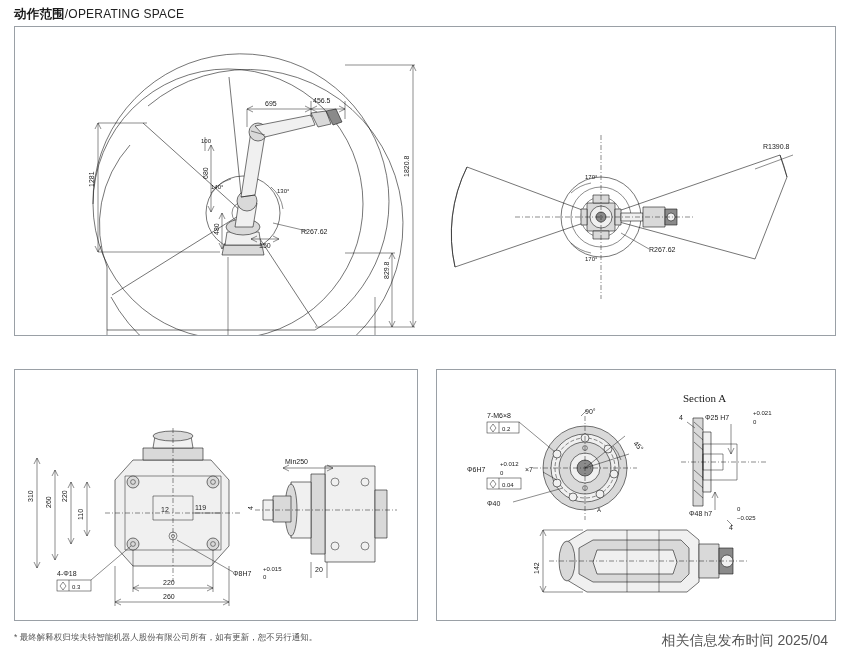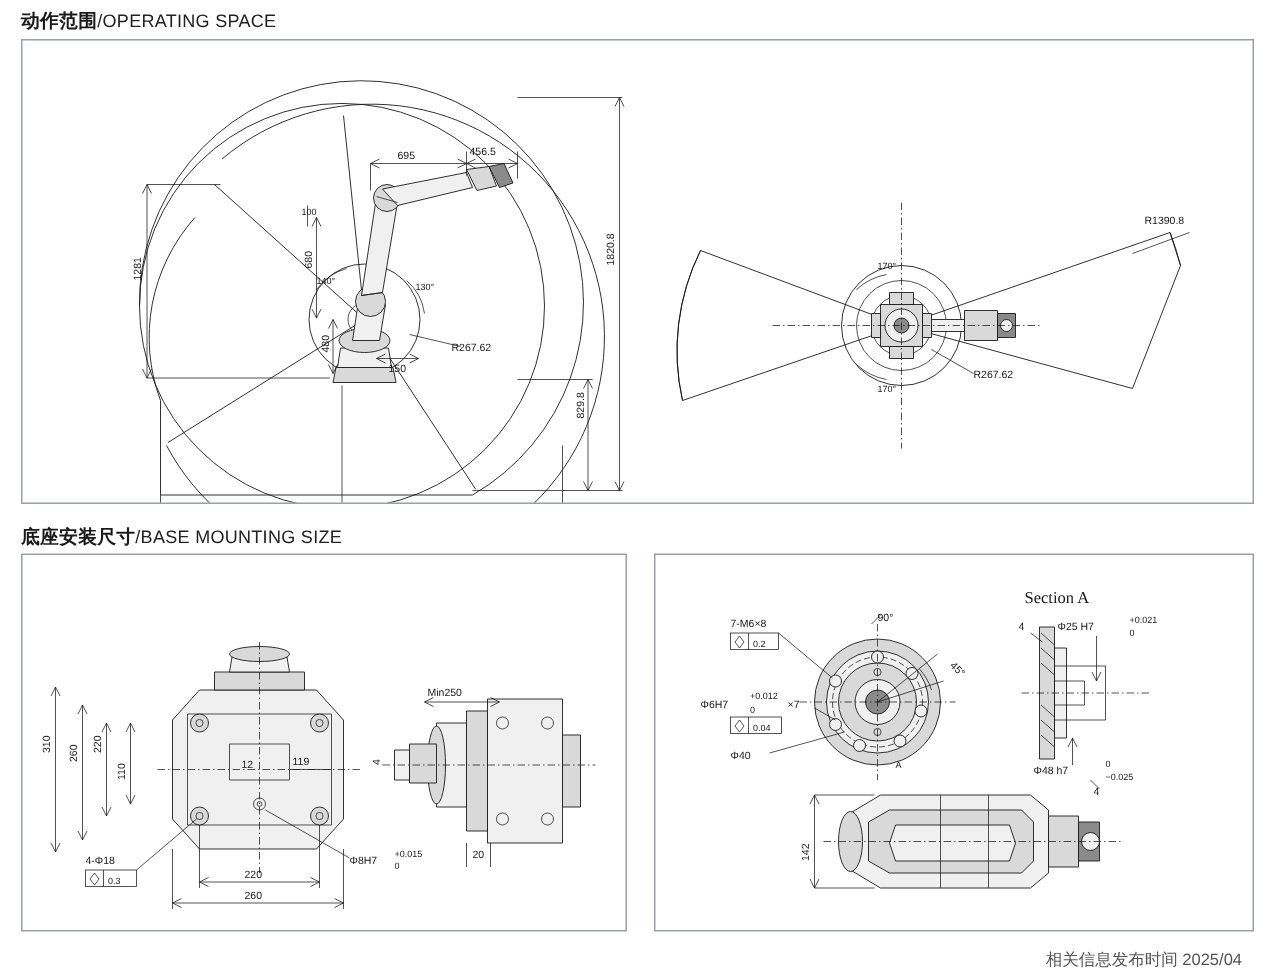--- a/index.html
+++ b/index.html
@@ -56,21 +56,21 @@
     left: 14px;
     top: 632px;
     font-size: 8.5px;
     color: #555;
     white-space: nowrap;
   }
   .footright {
     position: absolute;
     right: 16px;
     top: 632px;
-    font-size: 11px;
+    font-size: 14px;
     color: #555;
     white-space: nowrap;
     margin-left: 40px;
   }
   svg { display: block; }
   .ln   { stroke: #1a1a1a; stroke-width: 0.6; fill: none; }
   .lnt  { stroke: #1a1a1a; stroke-width: 0.5; fill: none; }
   .dash { stroke: #1a1a1a; stroke-width: 0.5; fill: none; stroke-dasharray: 5 2 1 2; }
   .fillg { fill: #d9d9d9; stroke: #1a1a1a; stroke-width: 0.6; }
   .filld { fill: #8a8a8a; stroke: #1a1a1a; stroke-width: 0.6; }
@@ -83,23 +83,20 @@
   .dim6 { font-size: 6px; }
   .sect { font-size: 11px; font-family: "Liberation Serif", serif; }
 </style>
 </head>
 <body>
 
 <div class="page">
 
   <div class="sec-title" id="title-operating">
     <span class="cn">动作范围</span><span class="en">/OPERATING SPACE</span>
-  </div>
-  <div class="sec-title" id="title-base">
-    <span class="cn">底座安装尺寸</span><span class="en">/BASE MOUNTING SIZE</span>
   </div>
 
   <div class="panel" id="panel-operating">
     <svg width="820" height="308" viewBox="0 0 820 308">
 
       <path class="ln" d="M213 177
         m -135 0
         a 135 135 0 1 0 270 0
         a 135 135 0 1 0 -270 0" transform="translate(0,0)"></path>
 
@@ -469,15 +466,16 @@
 
       <line class="lnt" x1="106" y1="160" x2="106" y2="222"></line>
       <path class="lnt" d="M103 166 L106 160 L109 166"></path>
       <path class="lnt" d="M103 216 L106 222 L109 216"></path>
       <text class="dim" x="102" y="204" transform="rotate(-90 102 204)">142</text>
       <line class="lnt" x1="106" y1="160" x2="146" y2="160"></line>
       <line class="lnt" x1="106" y1="222" x2="146" y2="222"></line>
     </svg>
   </div>
 
+  <div class="footnote">* 最终解释权归埃夫特智能机器人股份有限公司所有，如有更新，恕不另行通知。</div>
   <div class="footright">相关信息发布时间 2025/04</div>
 
 </div>
 
 </body></html>

